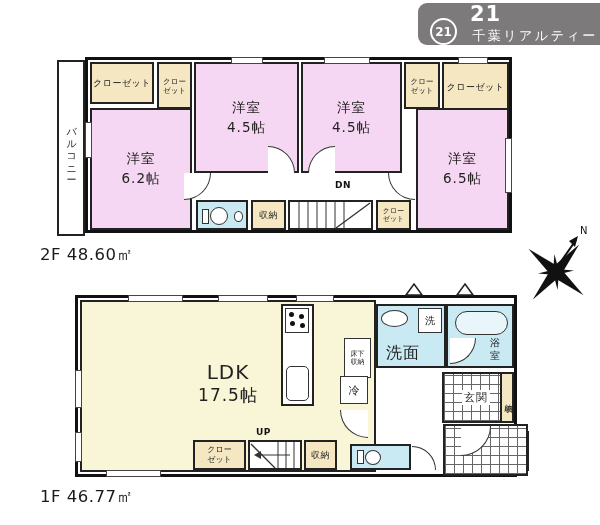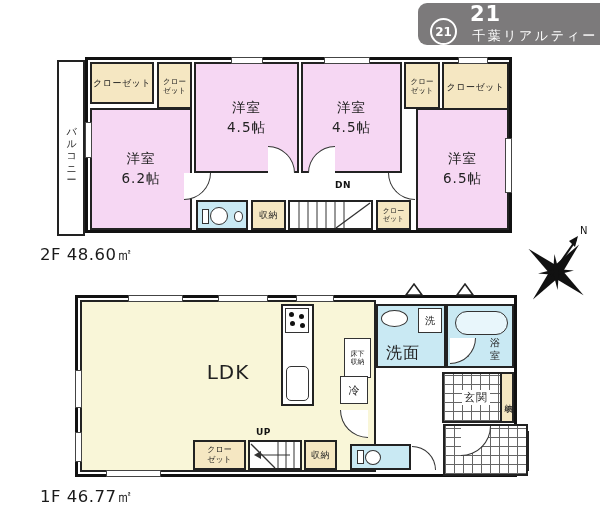--- a/index.html
+++ b/index.html
@@ -165,20 +165,21 @@
       <polygon points="58,14 49,19 55,25" fill="#111"></polygon>
       <text x="60" y="12" font-size="10" fill="#111">N</text>
     </svg>
   </div>
 
   <div class="abs b3 white" style="left:75px; top:295px; width:442px; height:182px; z-index:3;">
 
     <div class="abs b2 yellow" style="left:2px; top:2px; width:296px; height:172px;"></div>
     <div class="abs" style="left:60px; top:62px; width:180px; text-align:center;">
       <div style="font-size:20px; letter-spacing:1px;">LDK</div>
+      <div style="font-size:17px; letter-spacing:1px;">17.5帖</div>
     </div>
 
     <div class="abs b2 white" style="left:203px; top:6px; width:33px; height:102px;">
       <div class="fix" style="left:2px; top:2px; width:24px; height:25px;">
         <div class="dot" style="left:3px; top:3px;"></div>
         <div class="dot" style="left:13px; top:5px;"></div>
         <div class="dot" style="left:4px; top:12px;"></div>
         <div class="dot" style="left:14px; top:14px;"></div>
       </div>
       <div class="fix blue" style="left:3px; top:60px; width:23px; height:35px; border-radius:5px;"></div>

